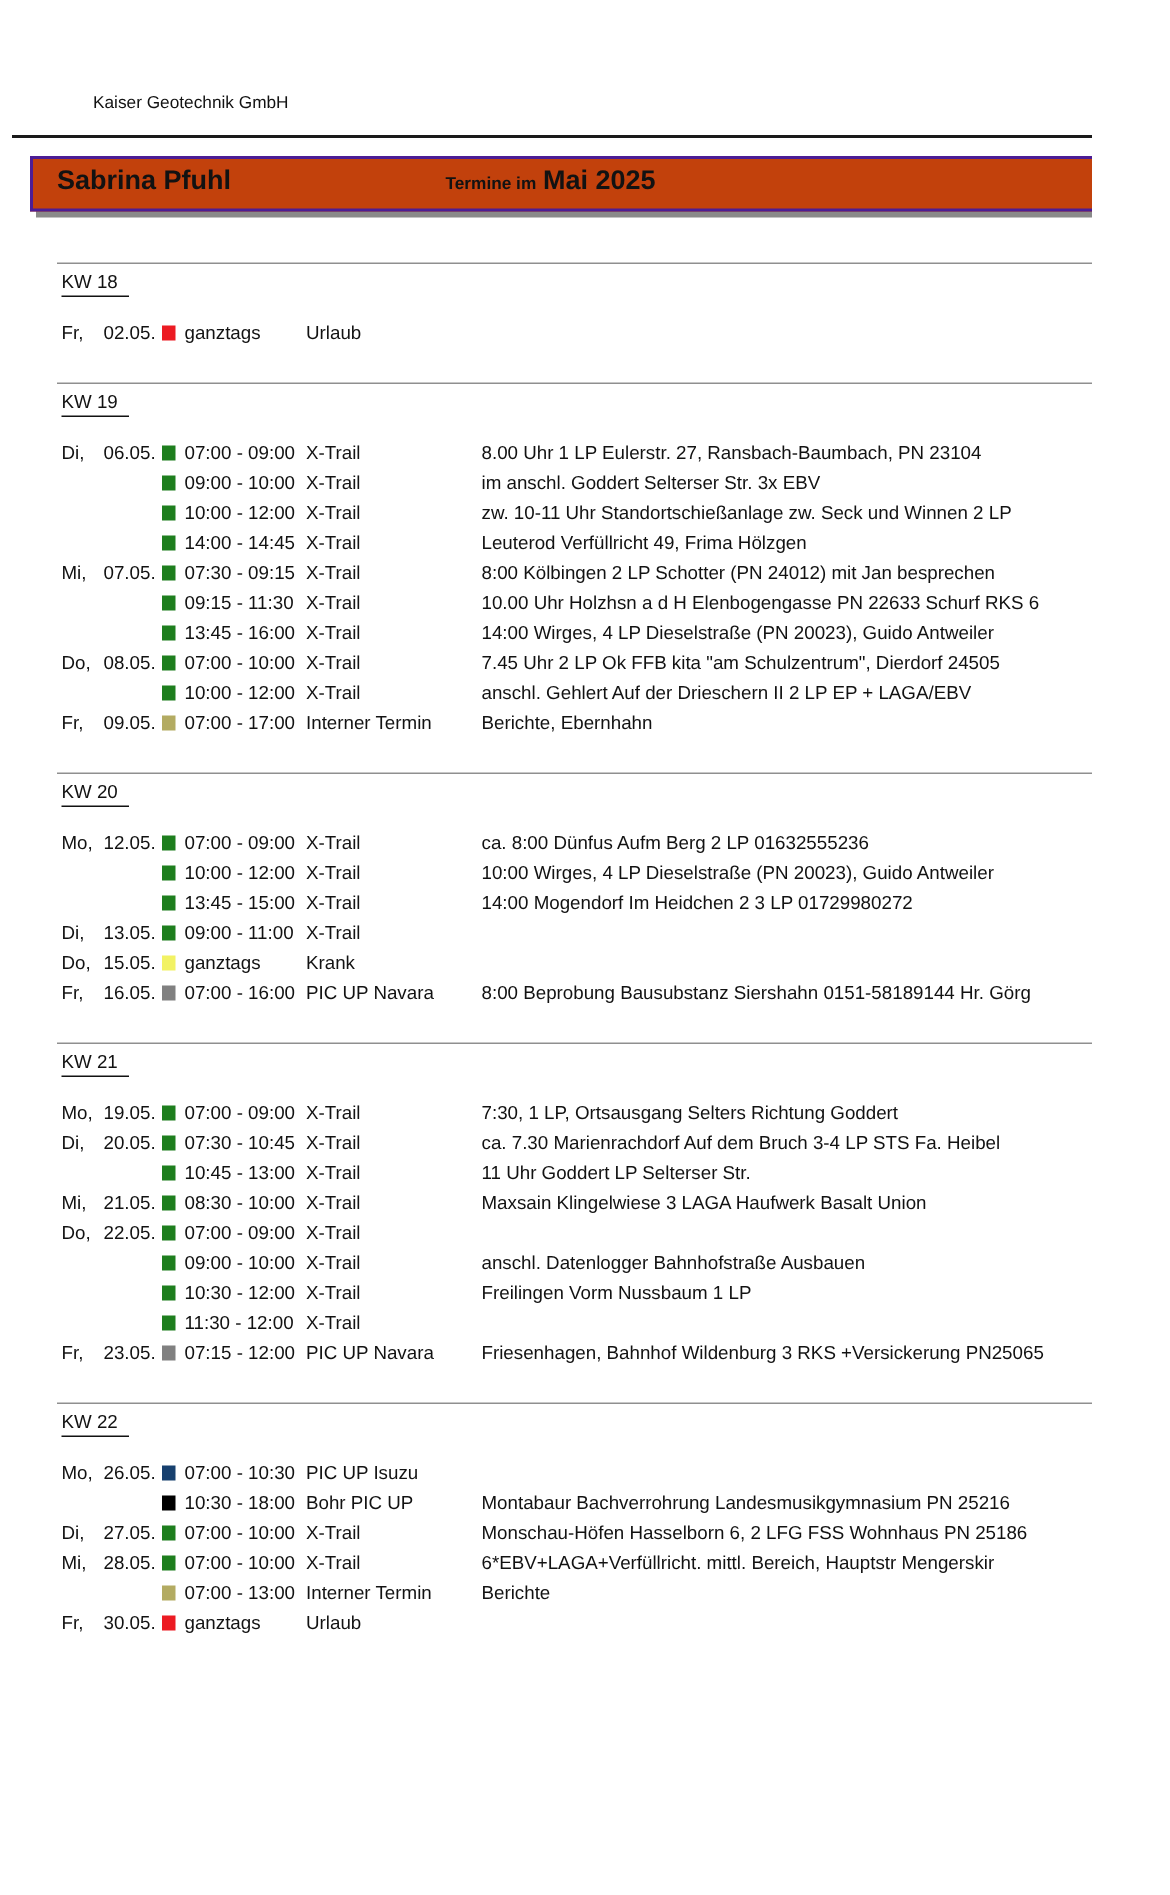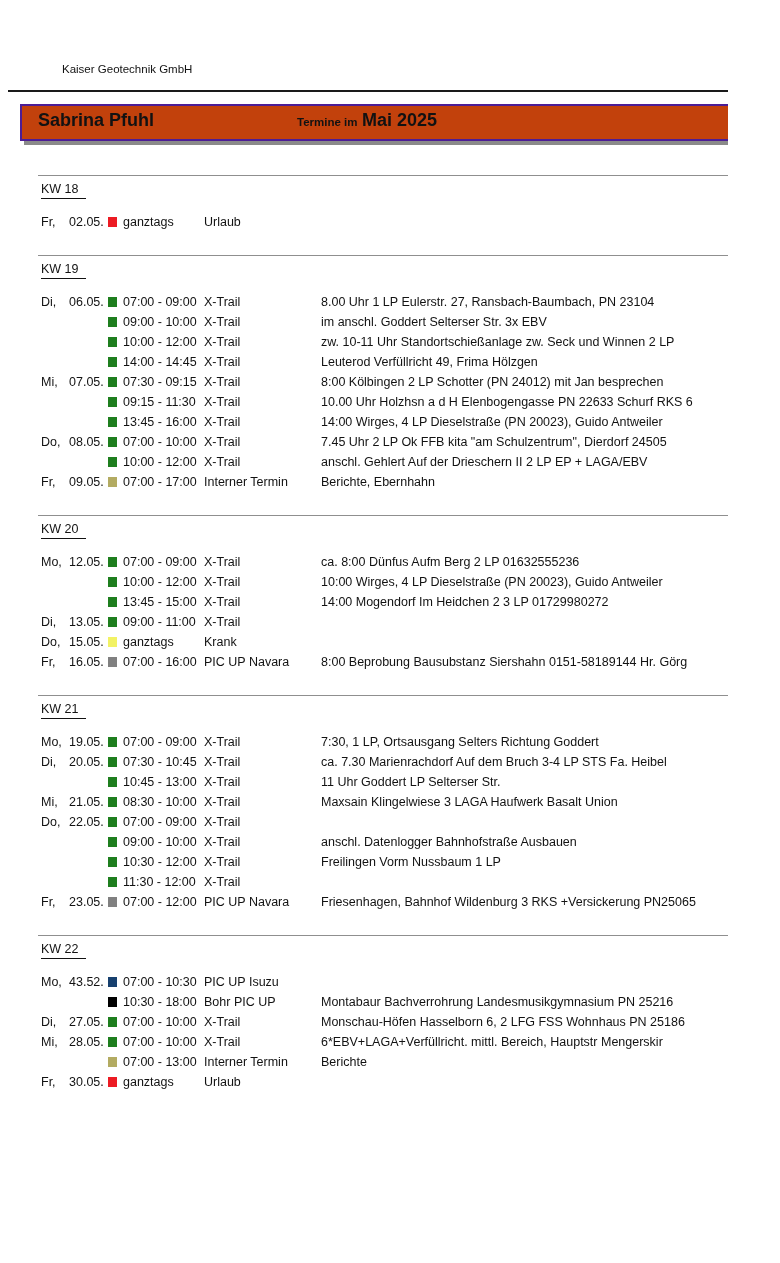--- a/index.html
+++ b/index.html
@@ -330,33 +330,33 @@
             </span>
             <span class="c-time">11:30 - 12:00</span>
             <span class="c-type">X-Trail</span>
           </div>
           <div class="row">
             <span class="c-day">Fr,</span>
             <span class="c-date">23.05.</span>
             <span class="c-sq">
               <span class="sq" style="background: rgb(128, 128, 128);"></span>
             </span>
-            <span class="c-time">07:00 - 12:00</span>
+            <span class="c-time">07:15 - 12:00</span>
             <span class="c-type">PIC UP Navara</span>
             <span class="c-desc">Friesenhagen, Bahnhof Wildenburg 3 RKS +Versickerung PN25065</span>
           </div>
         </div>
       </div>
       <div class="week-section">
         <div class="sec-line"></div>
         <div class="kw-label-row"><span class="kw-label">KW 22</span></div>
         <div class="rows">
           <div class="row">
             <span class="c-day">Mo,</span>
-            <span class="c-date">43.52.</span>
+            <span class="c-date">26.05.</span>
             <span class="c-sq">
               <span class="sq" style="background: rgb(23, 64, 110);"></span>
             </span>
             <span class="c-time">07:00 - 10:30</span>
             <span class="c-type">PIC UP Isuzu</span>
           </div>
           <div class="row">
             <span class="c-day"></span>
             <span class="c-date"></span>
             <span class="c-sq">

